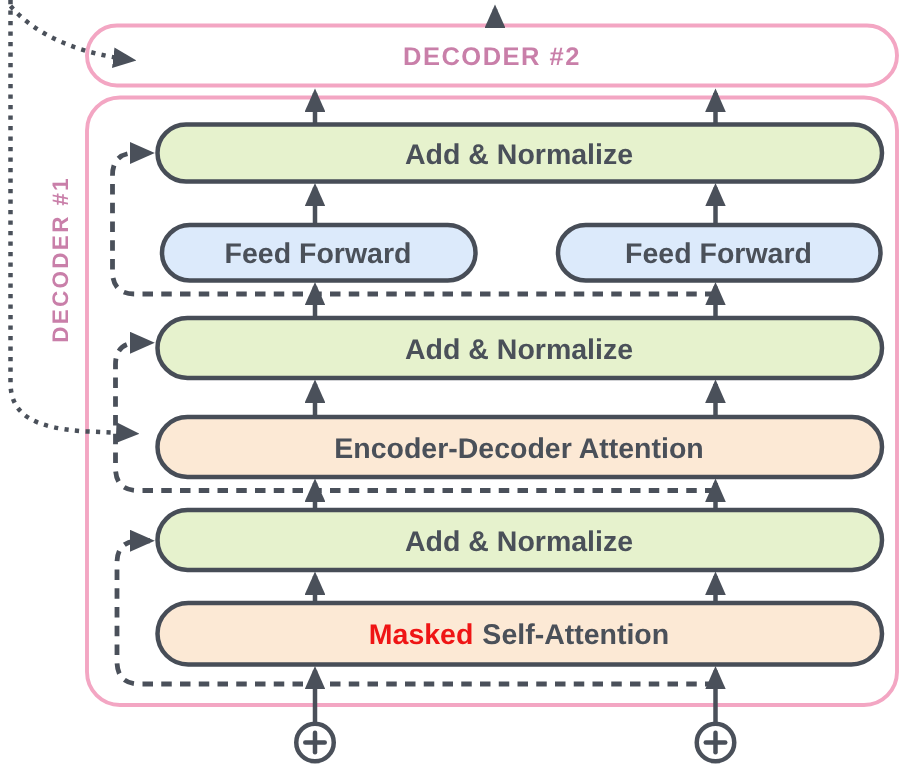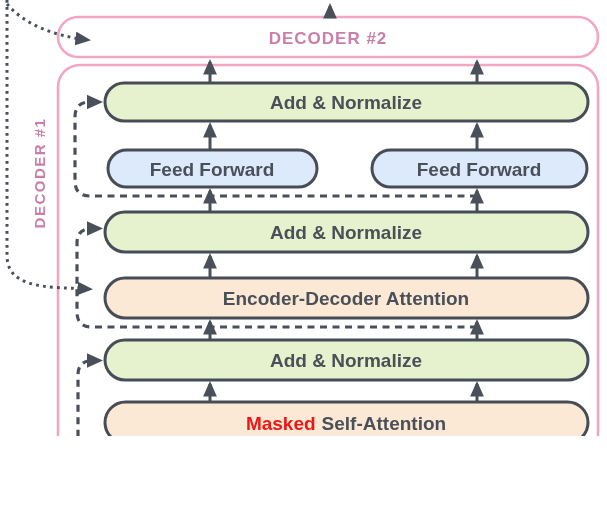--- a/index.html
+++ b/index.html
@@ -1,16 +1,16 @@
 <!DOCTYPE html>
 <html><head>
 <meta charset="utf-8">
 <style>
   html, body { margin: 0; padding: 0; background: #ffffff; }
-  .stage { width: 607px; height: 436px; position: relative; background: #ffffff; }
+  .stage { width: 607px; height: 510px; position: relative; background: #ffffff; }
   svg { display: block; font-family: "Liberation Sans", sans-serif; }
   .blk-label { font-size: 19px; font-weight: 600; fill: #4a5059; }
   .masked-red { fill: #ef1515; }
   .dec2-label { font-size: 17px; font-weight: 700; fill: #c97fa9; letter-spacing: 1px; }
   .dec1-label { font-size: 15px; font-weight: 700; fill: #c97fa9; letter-spacing: 1.5px; }
   .inner-box { stroke: #474d57; stroke-width: 3; }
   .outer-box { fill: #ffffff; stroke-width: 2.6; }
   .solid-arrow { stroke: #4a505a; stroke-width: 3; fill: none; }
   .dashed-path { stroke: #4a505a; stroke-width: 3.2; fill: none; stroke-dasharray: 7 5.5; }
   .dotted-path { stroke: #4a505a; stroke-width: 3; fill: none; stroke-dasharray: 2.8 4.2; }

